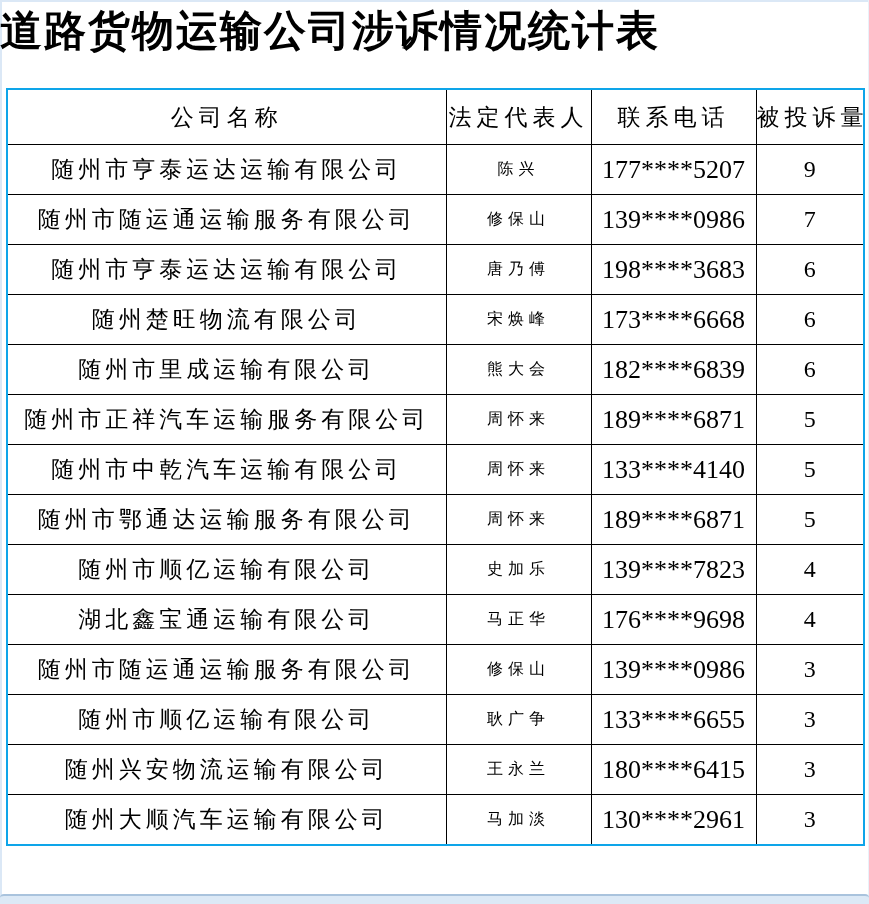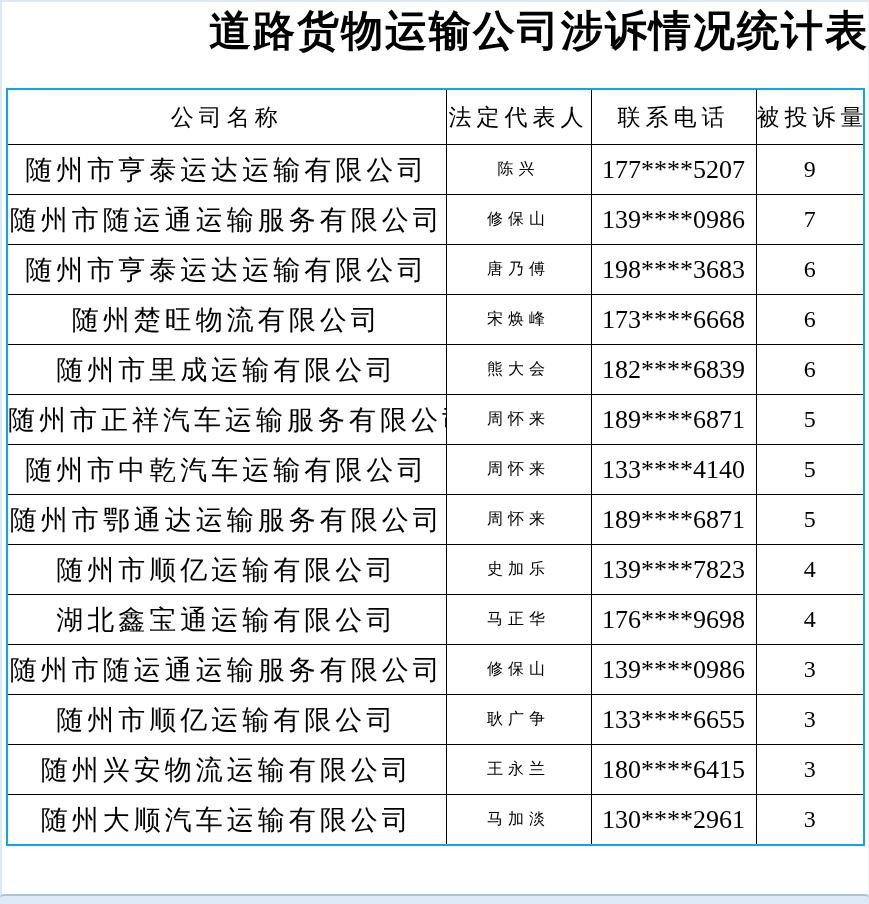--- a/index.html
+++ b/index.html
@@ -13,21 +13,21 @@
   }
   
   .edge-top    { position:absolute; top:0; left:0; width:869px; height:2px; background:#dbe8f6; }
   .edge-left   { position:absolute; top:0; left:0; width:2px; height:904px; background:#dbe8f6; }
   .edge-right  { position:absolute; top:0; right:0; width:1px; height:904px; background:#e9f1f9; }
 
   .title {
     position: absolute;
     top: 2px; left: 0;
     width: 100%;
-    text-align: right;
+    text-align: left;
     font-size: 42px;
     font-weight: bold;
     letter-spacing: 2px;
     line-height: 58px;
     white-space: nowrap;
   }
 
   table.stats {
     position: absolute;
     left: 6px; top: 88px;
@@ -49,21 +49,21 @@
     overflow: hidden;
     white-space: nowrap;
   }
   .stats th {
     height: 54px;
     font-weight: normal;
     font-size: 23px;
     letter-spacing: 5px;
   }
   .stats td { height: 49px; }
-  td.company        { font-size: 27px; letter-spacing: 4px; }
+  td.company        { font-size: 23px; letter-spacing: 4px; }
   td.representative { font-size: 16px; letter-spacing: 5px; }
   td.phone          { font-size: 26px; letter-spacing: 0; }
   td.complaints     { font-size: 24px; }
 
   
   .bottom-bar {
     position: absolute;
     left: 0; bottom: 0;
     width: 869px;
     height: 8px;

